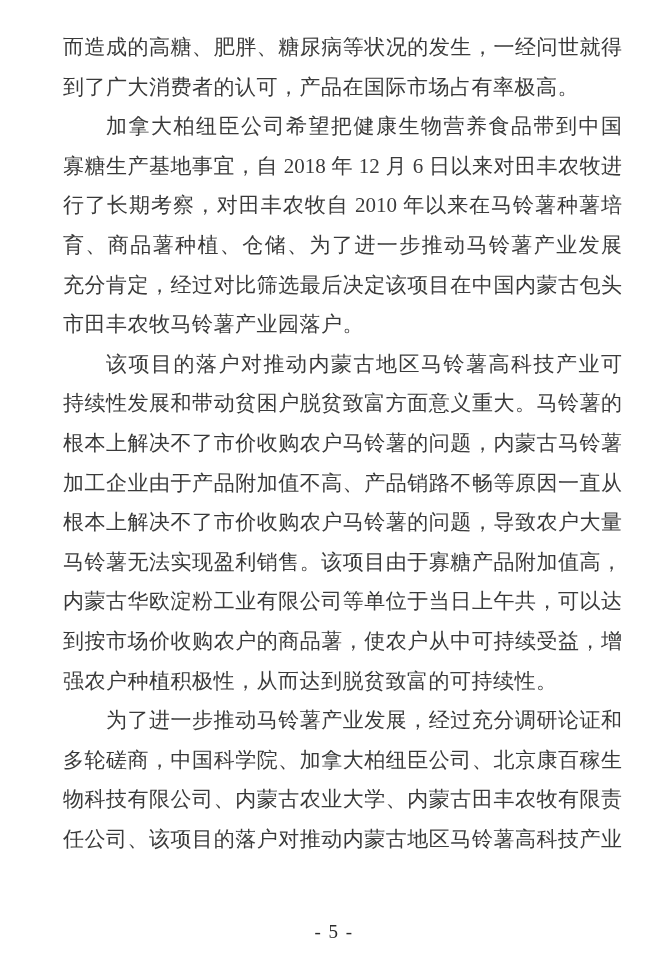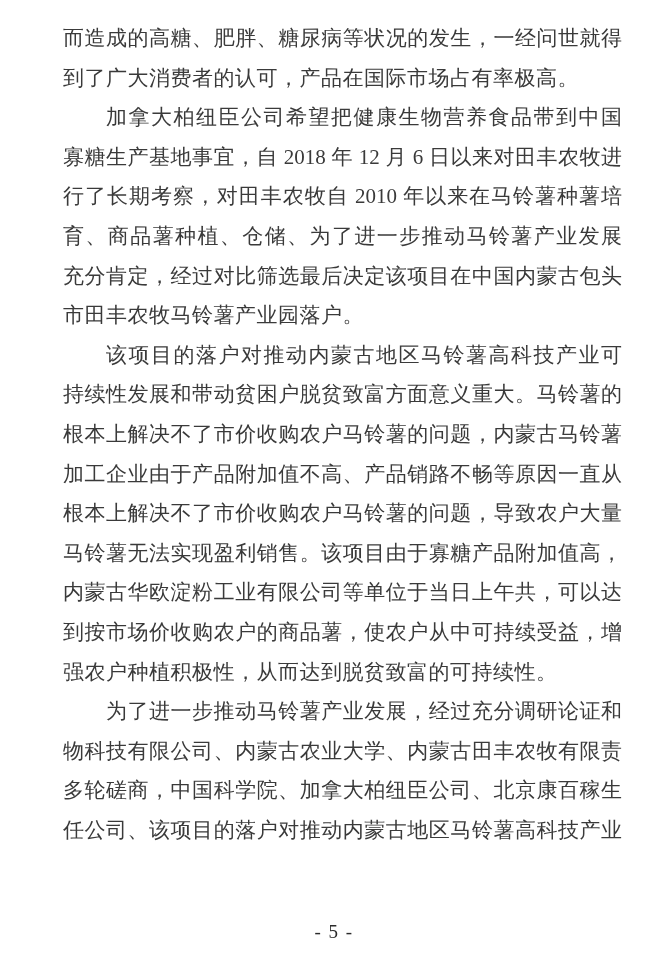--- a/index.html
+++ b/index.html
@@ -11,21 +11,21 @@
     position: relative;
     width: 668px;
     height: 969px;
     background: #ffffff;
     overflow: hidden;
     font-family: "Liberation Serif", "DejaVu Serif", serif;
   }
   .text-block {
     position: absolute;
     left: 63px;
-    top: 19px;
+    top: 28px;
     width: 559px;
     font-size: 21px;
     line-height: 39.6px;
     color: #3a3a3a;
   }
   .para {
     margin: 0;
     padding: 0;
   }
   .line {
@@ -83,22 +83,22 @@
       <div class="line fill">加工企业由于产品附加值不高、产品销路不畅等原因一直从</div>
       <div class="line fill">根本上解决不了市价收购农户马铃薯的问题，导致农户大量</div>
       <div class="line fill">马铃薯无法实现盈利销售。该项目由于寡糖产品附加值高，</div>
       <div class="line fill">内蒙古华欧淀粉工业有限公司等单位于当日上午共，可以达</div>
       <div class="line fill">到按市场价收购农户的商品薯，使农户从中可持续受益，增</div>
       <div class="line end">强农户种植积极性，从而达到脱贫致富的可持续性。</div>
     </div>
 
     <div class="para">
       <div class="line fill indent">为了进一步推动马铃薯产业发展，经过充分调研论证和</div>
+      <div class="line fill">多轮磋商，中国科学院、加拿大柏纽臣公司、北京康百稼生</div>
       <div class="line fill">物科技有限公司、内蒙古农业大学、内蒙古田丰农牧有限责</div>
-      <div class="line fill">多轮磋商，中国科学院、加拿大柏纽臣公司、北京康百稼生</div>
       <div class="line fill">任公司、该项目的落户对推动内蒙古地区马铃薯高科技产业可</div>
     </div>
 
   </div>
 
   <div class="footer">- 5 -</div>
 
 </div>
 
 </body></html>

